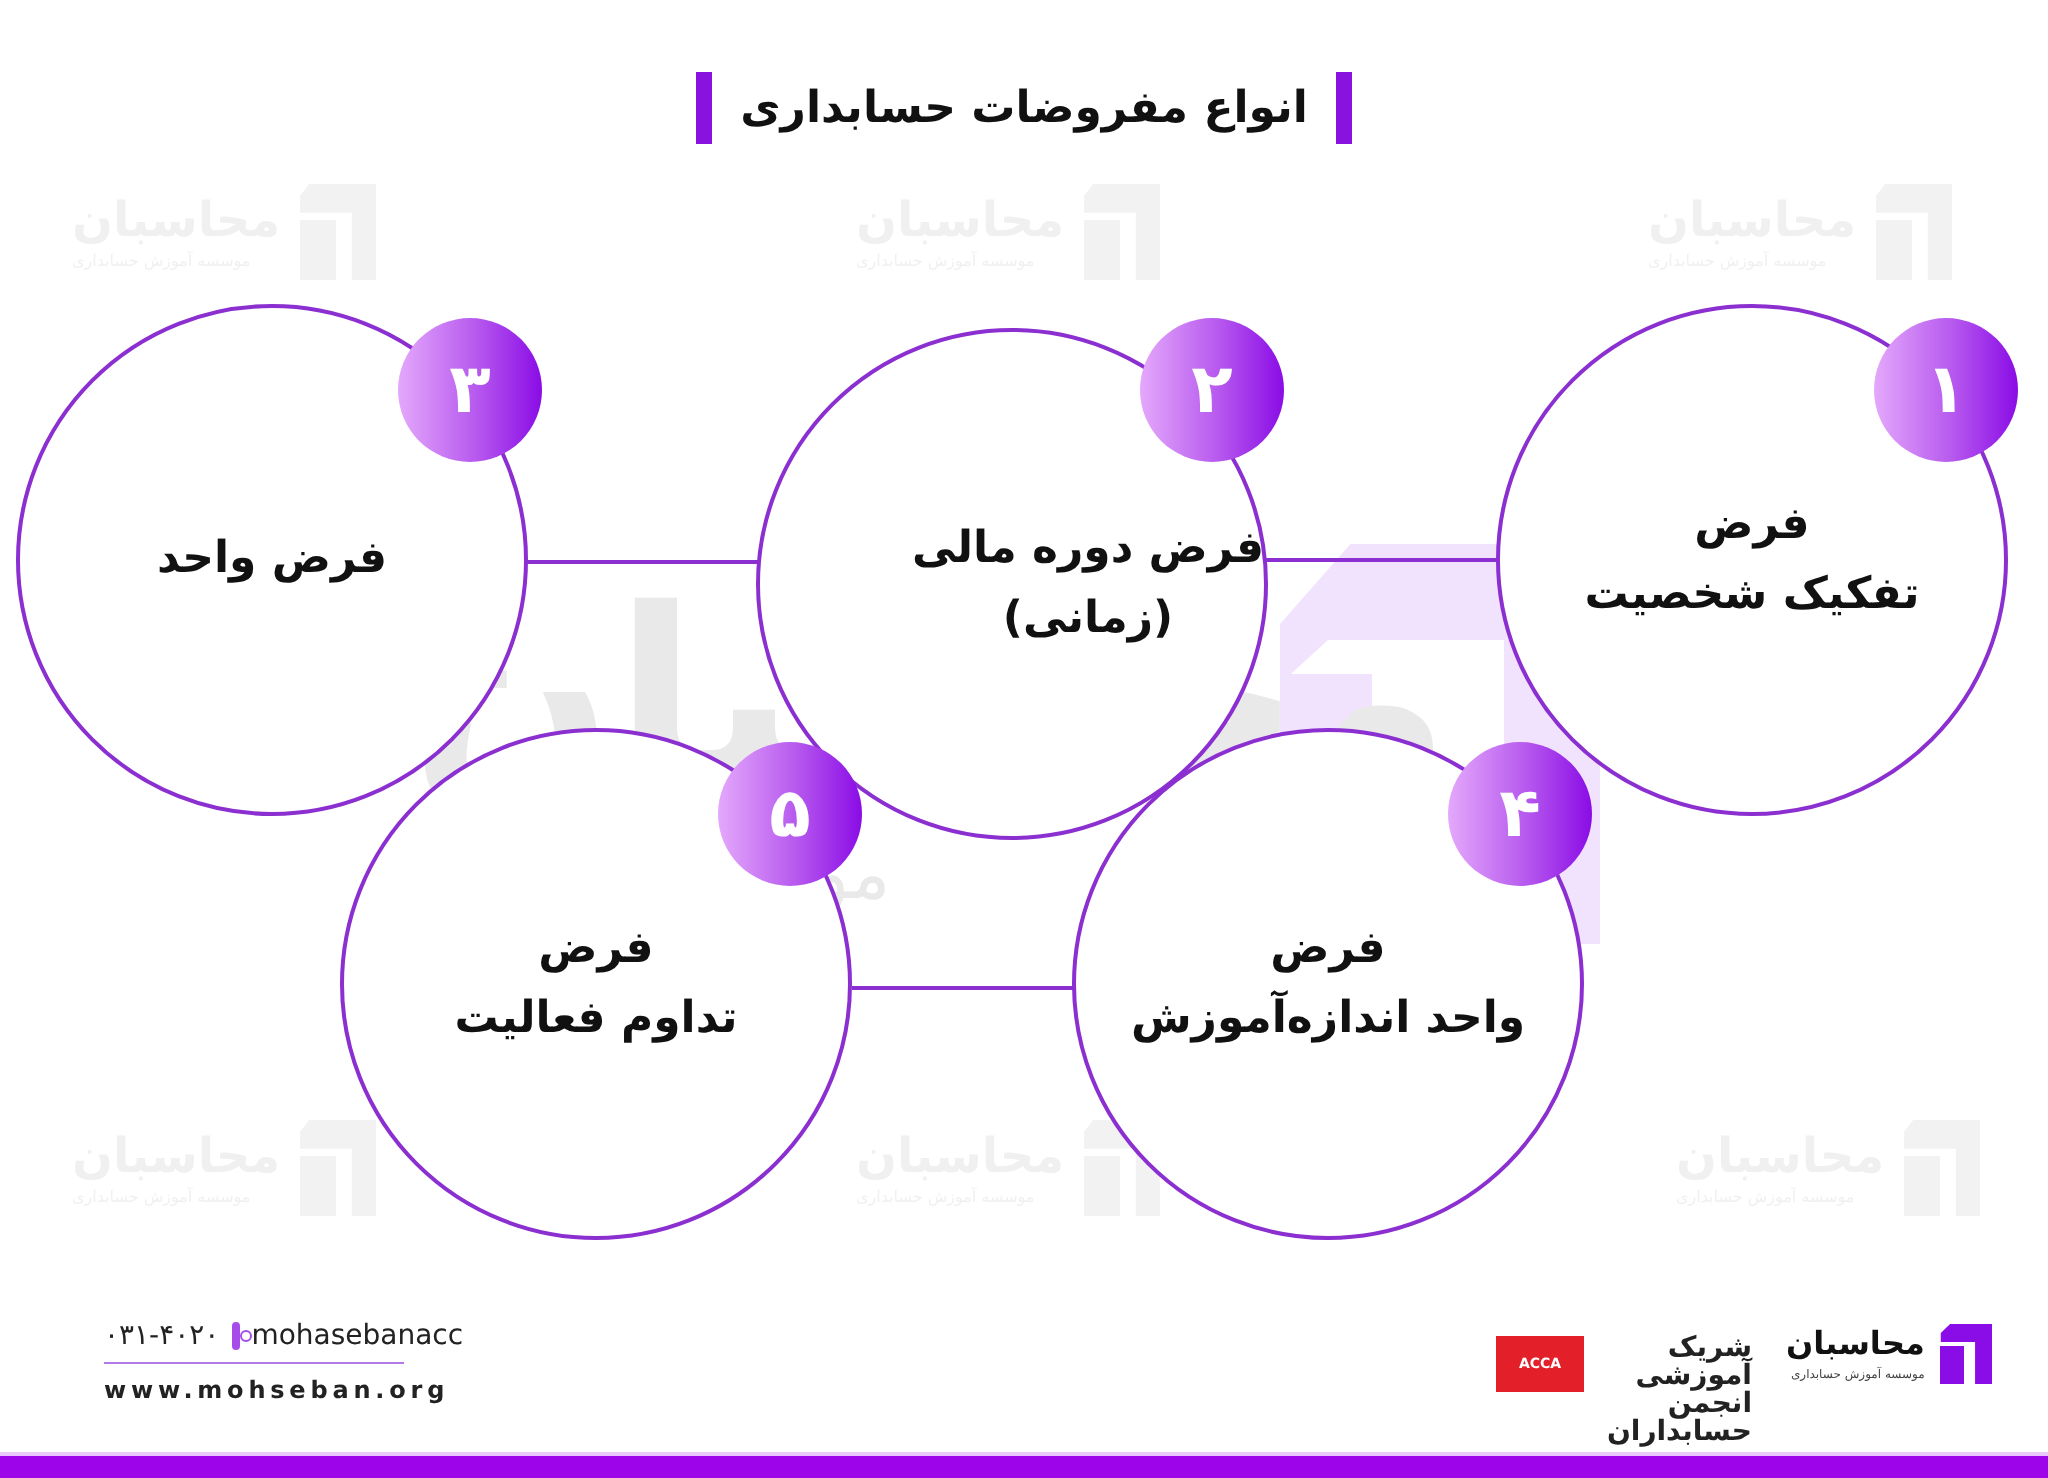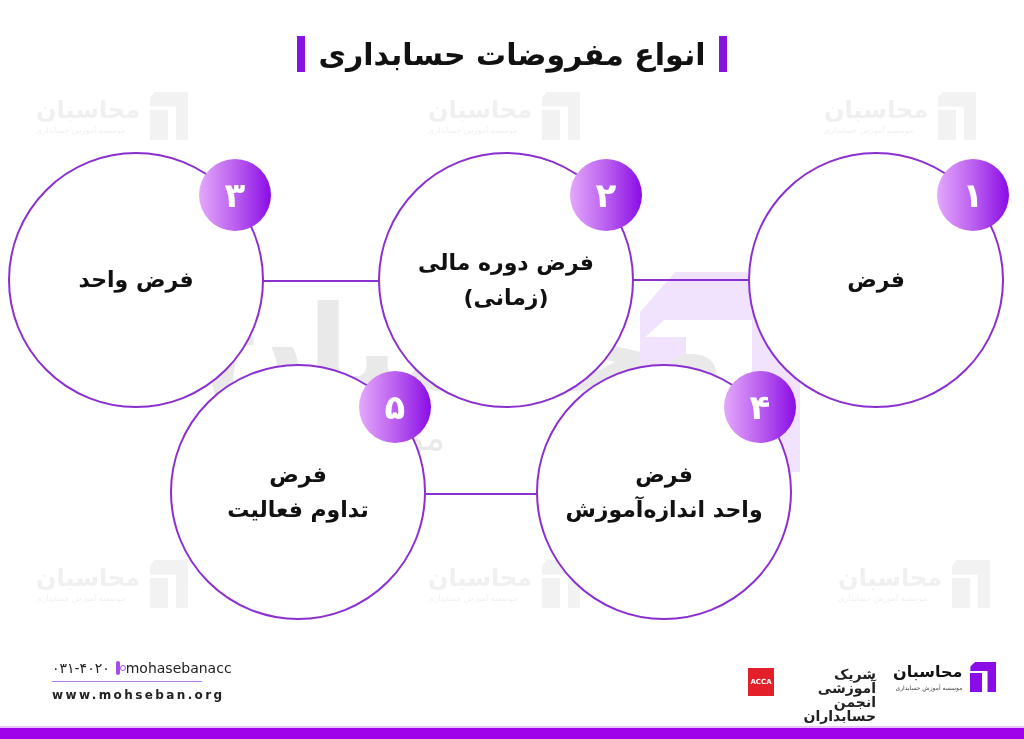--- a/index.html
+++ b/index.html
@@ -2,21 +2,21 @@
 <html><head>
 <meta charset="utf-8">
 <style>
   * { box-sizing: border-box; margin: 0; padding: 0; }
   html, body { width: 1024px; height: 739px; background: #ffffff; overflow: hidden; }
   body { position: relative; font-family: "DejaVu Sans", sans-serif; color: #111; }
 
   
   .title-wrap { position: absolute; top: 36px; left: 0; width: 1024px; display: flex; justify-content: center; align-items: center; gap: 14px; }
   .title-bar { width: 8px; height: 36px; background: #8a12e0; }
-  .title { font-size: 30px; font-weight: bold; direction: rtl; color: #111; letter-spacing: 0; }
+  .title { font-size: 22px; font-weight: bold; direction: rtl; color: #111; letter-spacing: 0; }
 
   
   .wm { position: absolute; display: flex; align-items: center; gap: 10px; opacity: 1; }
   .wm-text { display: flex; flex-direction: column; align-items: flex-end; direction: rtl; }
   .wm-name { font-size: 24px; font-weight: bold; color: #f0f0f0; line-height: 1; }
   .wm-sub { font-size: 8px; color: #f0f0f0; margin-top: 4px; }
   .wm-logo { width: 38px; height: 48px; position: relative; }
   .wm-logo .a { position: absolute; left: 0; top: 0; width: 38px; height: 48px; background: #f2f2f2; clip-path: polygon(12% 0, 100% 0, 100% 100%, 68% 100%, 68% 30%, 0 30%, 0 12%); }
   .wm-logo .b { position: absolute; left: 0; top: 18px; width: 18px; height: 30px; background: #f2f2f2; }
 
@@ -36,21 +36,21 @@
   .badge { position: absolute; width: 72px; height: 72px; border-radius: 50%; background: linear-gradient(90deg, #e4a8fb 0%, #b658ee 55%, #8a0ce6 100%); display: flex; align-items: center; justify-content: center; color: #fff; font-weight: bold; font-size: 34px; }
 
   
   .foot-left { position: absolute; left: 52px; top: 660px; width: 150px; }
   .foot-row { display: flex; align-items: center; gap: 6px; font-size: 14px; color: #222; }
   .ig-icon { width: 14px; height: 14px; border: 2px solid #a64ce8; border-radius: 4px; position: relative; }
   .ig-icon::after { content: ""; position: absolute; left: 2px; top: 2px; width: 6px; height: 6px; border: 1.5px solid #a64ce8; border-radius: 50%; box-sizing: border-box; }
   .foot-divider { height: 1px; background: #b27ae6; margin: 5px 0 6px; }
   .foot-url { font-size: 12px; font-weight: bold; letter-spacing: 2.4px; color: #222; }
 
-  .acca-box { position: absolute; left: 748px; top: 668px; width: 26px; height: 28px; background: #e3202a; color: #fff; font-size: 7px; font-weight: bold; display: flex; align-items: center; justify-content: center; }
+  .acca-box { position: absolute; left: 748px; top: 668px; width: 44px; height: 28px; background: #e3202a; color: #fff; font-size: 7px; font-weight: bold; display: flex; align-items: center; justify-content: center; }
   .acca-text { position: absolute; left: 782px; top: 667px; width: 94px; direction: rtl; text-align: right; font-size: 14px; font-weight: bold; line-height: 14px; color: #222; }
 
   .brand { position: absolute; left: 893px; top: 662px; display: flex; align-items: center; gap: 8px; }
   .brand-text { direction: rtl; display: flex; flex-direction: column; align-items: flex-start; }
   .brand-name { font-size: 16px; font-weight: bold; color: #111; line-height: 1; }
   .brand-sub { font-size: 6px; color: #444; margin-top: 4px; }
   .brand-logo { width: 26px; height: 30px; position: relative; }
   .brand-logo .a { position: absolute; inset: 0; background: #8a0ce6; clip-path: polygon(18% 0, 100% 0, 100% 100%, 66% 100%, 66% 30%, 0 30%, 0 15%); }
   .brand-logo .b { position: absolute; left: 0; top: 11px; width: 12px; height: 19px; background: #8a0ce6; }
 
@@ -138,31 +138,32 @@
 <div class="line" style="left:632px; top:279px; width:120px;"></div>
 <div class="line" style="left:426px; top:493px; width:112px;"></div>
 
 <div class="circle" style="left:8px; top:152px;">
   <div class="c-label">
     <div>فرض واحد</div>
   </div>
 </div>
 <div class="badge" style="left:199px; top:159px;">۳</div>
 
-<div class="circle" style="left:378px; top:152px;">
+<div class="circle" style="left:378px; top:164px;align-items:flex-end;">
   <div class="c-label">
     <div>فرض دوره مالی</div>
     <div>(زمانی)</div>
   </div>
 </div>
 <div class="badge" style="left:570px; top:159px;">۲</div>
 
 <div class="circle" style="left:748px; top:152px;">
   <div class="c-label">
     <div>فرض</div>
+    <div>تفکیک شخصیت</div>
   </div>
 </div>
 <div class="badge" style="left:937px; top:159px;">۱</div>
 
 <div class="circle" style="left:170px; top:364px;">
   <div class="c-label">
     <div>فرض</div>
     <div>تداوم فعالیت</div>
   </div>
 </div>

